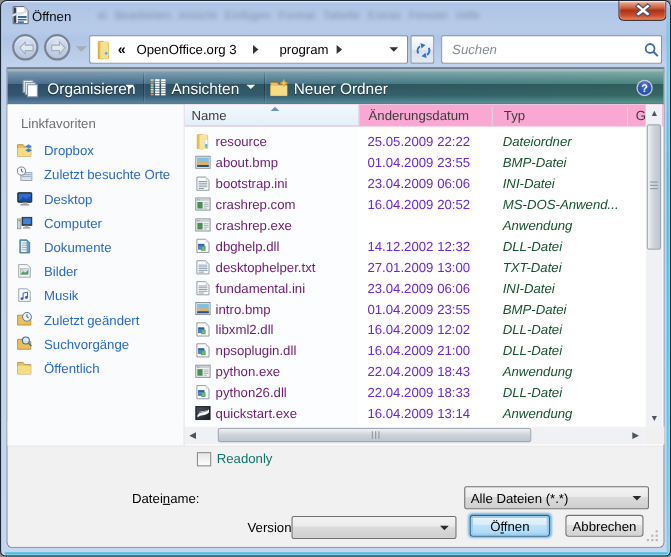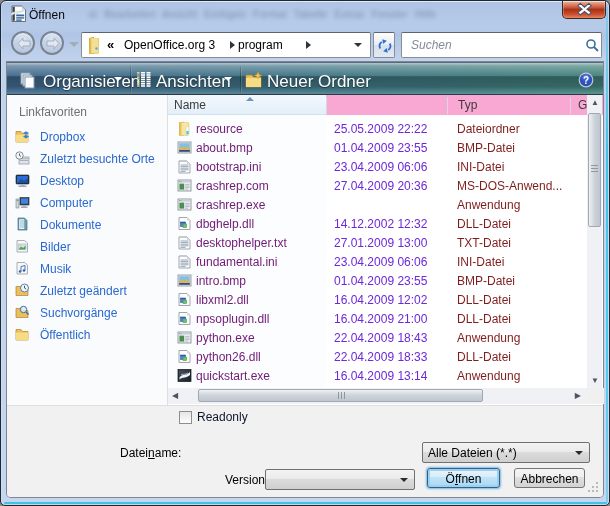--- a/index.html
+++ b/index.html
@@ -39,21 +39,21 @@
   #searchbox { position:absolute; left:400px; top:31px; width:201px; height:26px; background:#fff; border:1px solid #878d95; border-top-color:#5f646b; border-radius:2px;}
   #searchbox .ph { position:absolute; left:9px; top:5px; font-style:italic; color:#848b98; }
   
   #content { position:absolute; left:6px; top:61px; width:596px; height:435px; background:#f1f1f1; border-radius:0 0 4px 4px; box-shadow:0 0 0 1px #7d8694;}
   
   #toolbar { position:absolute; left:0; top:0; width:596px; height:33px;
     background:linear-gradient(to right,#40688c 0,#3f7583 55%,#41807a 100%);
     border-top:1px solid #5a6a78; border-bottom:1px solid #2a3a48; }
   #toolbar .shade { position:absolute; inset:0;
     background:linear-gradient(to bottom, rgba(255,255,255,.6) 0, rgba(255,255,255,.3) 10%, rgba(255,255,255,.04) 42%, rgba(0,0,0,.27) 44%, rgba(0,0,0,.19) 76%, rgba(255,255,255,.04) 90%, rgba(255,255,255,.16) 100%); }
-  .tbtxt { position:absolute; top:9px; color:#fff; font-size:17px; text-shadow:0 1px 1px rgba(0,0,0,.5); }
+  .tbtxt { position:absolute; top:9px; color:#fff; font-size:14px; text-shadow:0 1px 1px rgba(0,0,0,.5); }
   .tbsep { position:absolute; top:3px; width:1px; height:27px; background:linear-gradient(to bottom, rgba(15,30,42,.15), rgba(15,30,42,.5) 50%, rgba(15,30,42,.15)); box-shadow:1px 0 0 rgba(255,255,255,.12);}
   .tbcaret { position:absolute; top:14px; width:0; height:0; border-left:4px solid transparent; border-right:4px solid transparent; border-top:4px solid #fff; }
   
   #main { position:absolute; left:0; top:33px; width:596px; height:310px; background:#fff; }
   #sidebar { position:absolute; left:0; top:0; width:160px; height:310px; background:#fafbfc; }
   #sidebar .hd { position:absolute; left:12px; top:10px; color:#707070; }
   .sbitem { position:absolute; left:33px; color:#2a69d0; }
   .sbicon { position:absolute; left:8px; width:15px; height:15px; }
   #ordnerbar { position:absolute; left:0; top:288px; width:160px; height:22px;
     background:linear-gradient(to bottom,#fdfdfd,#eef1f5 50%,#dfe4eb 51%,#e8ecf1); border-top:1px solid #c8cdd4; }
@@ -63,33 +63,33 @@
   
   #list { position:absolute; left:161px; top:0; width:435px; height:310px; background:#fff; }
   #lheader { position:absolute; left:0; top:0; width:435px; height:20px; background:#f9a8d4; }
   #namecoltint { position:absolute; left:0; top:20px; width:158px; height:273px; background:#fbfdfe; }
   #lheader .c { position:absolute; top:3px; color:#3c3c3c; }
   #lheader .sep { position:absolute; top:2px; width:1px; height:17px; background:#d3dae4; }
   #sorttri { position:absolute; left:78px; top:2px; width:0; height:0; border-left:4px solid transparent; border-right:4px solid transparent; border-bottom:4px solid #6e93c0;}
   .row { position:absolute; left:0; width:420px; height:19px; }
   .row .nm { position:absolute; left:28px; top:3px; color:#701a75; }
   .row .dt { position:absolute; left:166px; top:3px; color:#6d28d9; }
-  .row .tp { position:absolute; left:289px; top:3px; color:#7f1d1d; }
+  .row .tp { position:absolute; left:289px; top:3px; color:#14532d;font-style:italic; }
   .row svg { position:absolute; left:9px; top:2px; }
   
   #vscroll { position:absolute; left:419px; top:0; width:15px; height:293px; background:#f0f1f4; }
   #hscroll { position:absolute; left:0; top:293px; width:418px; height:16px; background:#f0f1f4; }
   #corner { position:absolute; left:418px; top:293px; width:18px; height:16px; background:#f0f0f0;}
   .sbthumbV { position:absolute; left:1px; width:13px; background:linear-gradient(to right,#f0f1f3,#cdd3da 50%,#c0c6cf); border:1px solid #9fa8b3; border-radius:2px;}
   .sbthumbH { position:absolute; top:1px; height:13px; background:linear-gradient(to bottom,#f0f1f3,#cdd3da 50%,#c0c6cf); border:1px solid #9fa8b3; border-radius:2px;}
   .sarr { position:absolute; color:#4d5460; font-size:8px; }
   
   #footer { position:absolute; left:0; top:343px; width:596px; height:92px; background:#f1f1f1; border-top:1px solid #dfdfdf; border-radius:0 0 4px 4px;}
   #chk { position:absolute; left:172px; top:5px; width:13px; height:13px; background:linear-gradient(to bottom,#e6e6e6,#fdfdfd); border:1px solid #8e8e8e; }
-  #chklbl { position:absolute; left:190px; top:4px; color:#0f172a; }
+  #chklbl { position:absolute; left:190px; top:4px; color:#0f766e; }
   .flabel { position:absolute; color:#000; }
   .combo { position:absolute; height:21px; background:linear-gradient(to bottom,#f3f3f3,#ebebeb 45%,#dcdcdc 46%,#cfcfcf); border:1px solid #707070; border-radius:2px;}
   #fninput { position:absolute; left:175px; top:36px; width:233px; height:21px; background:#fff; border:1px solid #6f7377; border-top-color:#565a5e; border-radius:1px;}
   #fninput span { position:absolute; left:3px; top:4px; color:#000; font-size:11.5px; letter-spacing:-0.1px; }
   .carett { position:absolute; width:0; height:0; border-left:4px solid transparent; border-right:4px solid transparent; border-top:4px solid #2a2a2a; }
   .btn { position:absolute; top:62px; height:20px; border-radius:3px; text-align:center; color:#000; }
   #btnopen { left:420px; width:73px; background:linear-gradient(to bottom,#ebf5fc,#d7ecfa 45%,#bfe3f8 46%,#a9d9f5); border:1px solid #2c628b; box-shadow:0 0 0 2px #9ecfee inset, 0 0 2px 1px #7ab8e0;}
   #btncancel { left:507px; width:71px; background:linear-gradient(to bottom,#f4f4f4,#efefef 45%,#e0e0e0 46%,#d3d3d3); border:1px solid #757575;}
   #grip { position:absolute; right:4px; bottom:4px; width:12px; height:12px; }
 </style>
@@ -128,21 +128,21 @@
     <svg class="abs" style="left:5px;top:3px" width="14" height="19" viewBox="0 0 14 19">
       <path d="M2 2 L7 1 L7 18 L2 17.4 Z" fill="#bd9638"></path>
       <path d="M2 2 h8.5 a1.5 1.5 0 0 1 1.5 1.5 V16 a1.5 1.5 0 0 1 -1.5 1.5 H2 Z" fill="#d9ae43"></path>
       <path d="M3.5 2 h7 a1.3 1.3 0 0 1 1.3 1.4 V16 a1.3 1.3 0 0 1 -1.3 1.4 h-7 Z" fill="#ecca66"></path>
       <path d="M4.5 2.2 h5.6 a1.2 1.2 0 0 1 1.2 1.3 V15.8 a1.2 1.2 0 0 1 -1.2 1.3 H4.5 Z" fill="#f5df95"></path>
       <circle cx="9.5" cy="12.5" r="1.2" fill="#3bb3e8"></circle>
     </svg>
     <div class="txt" style="left:25px;font-weight:bold;font-size:13px;top:4px">«</div>
     <div class="txt" style="left:42px">OpenOffice.org 3</div>
     <div class="crumbtri" style="left:148px"></div>
-    <div class="txt" style="left:156px">program</div>
+    <div class="txt" style="left:172px">program</div>
     <div class="crumbtri" style="left:224px"></div>
     <div id="crumbcaret"></div>
   </div>
   <div id="refreshbtn">
     <svg class="abs" style="left:3px;top:5px" width="16" height="16" viewBox="0 0 16 16">
       <path d="M3.2 10.5 a5 5 0 0 1 1.6-6.4" fill="none" stroke="#2f6fd0" stroke-width="1.8"></path>
       <path d="M12.8 5.5 a5 5 0 0 1 -1.6 6.4" fill="none" stroke="#2f6fd0" stroke-width="1.8"></path>
       <path d="M5.2 1.2 l4.6 1.6 -3.6 3.2 Z" fill="#2f6fd0"></path>
       <path d="M10.8 14.8 l-4.6-1.6 3.6-3.2 Z" fill="#2f6fd0"></path>
     </svg>
@@ -299,20 +299,21 @@
         <div class="sbitem" style="top:233px">Öffentlich</div>
       </div>
       <div id="sidesep"></div>
       <div id="list">
         <div id="namecoltint"></div>
           <div id="lheader">
           <div style="position:absolute;left:0;top:0;width:158px;height:20px;background:linear-gradient(to bottom,#f3f8fd,#e4eff9);border-bottom:1px solid #cfe2f2"></div>
           <div class="c" style="left:6px">Name</div>
           <div id="sorttri"></div>
           <div class="sep" style="left:158px"></div>
+          <div class="c" style="left:167px">Änderungsdatum</div>
           <div class="sep" style="left:279px"></div>
           <div class="c" style="left:290px">Typ</div>
           <div class="sep" style="left:402px"></div>
           <div class="c" style="left:410px">G</div>
         </div>
         <div class="row" style="top:24px">
             <svg width="15" height="16" viewBox="0 0 15 16">
               <path d="M2 1.5 L7 0.8 L7 15 L2 14.3 Z" fill="#c9a23f"></path>
               <path d="M2 1.5 h8.8 a1.4 1.4 0 0 1 1.4 1.4 V13 a1.4 1.4 0 0 1 -1.4 1.4 H2 Z" fill="#e0b94f"></path>
               <path d="M3.6 1.5 h6.8 a1.3 1.3 0 0 1 1.3 1.4 V13 a1.3 1.3 0 0 1 -1.3 1.4 H3.6 Z" fill="#eed27c"></path>
@@ -366,21 +367,21 @@
               <circle cx="4" cy="3.6" r=".5" fill="#8a9099"></circle>
               <rect x="2.4" y="5.6" width="4.8" height="6" fill="#4a8e52"></rect>
               <g stroke="#9aa2ab" stroke-width=".7">
                 <line x1="8.2" y1="6.4" x2="12.6" y2="6.4"></line>
                 <line x1="8.2" y1="8" x2="12.6" y2="8"></line>
                 <line x1="8.2" y1="9.6" x2="12.6" y2="9.6"></line>
                 <line x1="8.2" y1="11.2" x2="11" y2="11.2"></line>
               </g>
             </svg>
             <span class="nm">crashrep.com</span>
-            <span class="dt">27.04.2009 20:36</span>
+            <span class="dt">16.04.2009 20:52</span>
             <span class="tp">MS-DOS-Anwend...</span>
           </div>
         <div class="row" style="top:100px">
             <svg width="15" height="15" viewBox="0 0 15 15">
               <rect x="1" y="2" width="13" height="11" fill="#f2f3f5" stroke="#7d848c" stroke-width=".8"></rect>
               <rect x="1.6" y="2.6" width="11.8" height="2" fill="#c9cfd6"></rect>
               <circle cx="2.6" cy="3.6" r=".5" fill="#8a9099"></circle>
               <circle cx="4" cy="3.6" r=".5" fill="#8a9099"></circle>
               <rect x="2.4" y="5.6" width="4.8" height="6" fill="#4a8e52"></rect>
               <g stroke="#9aa2ab" stroke-width=".7">

